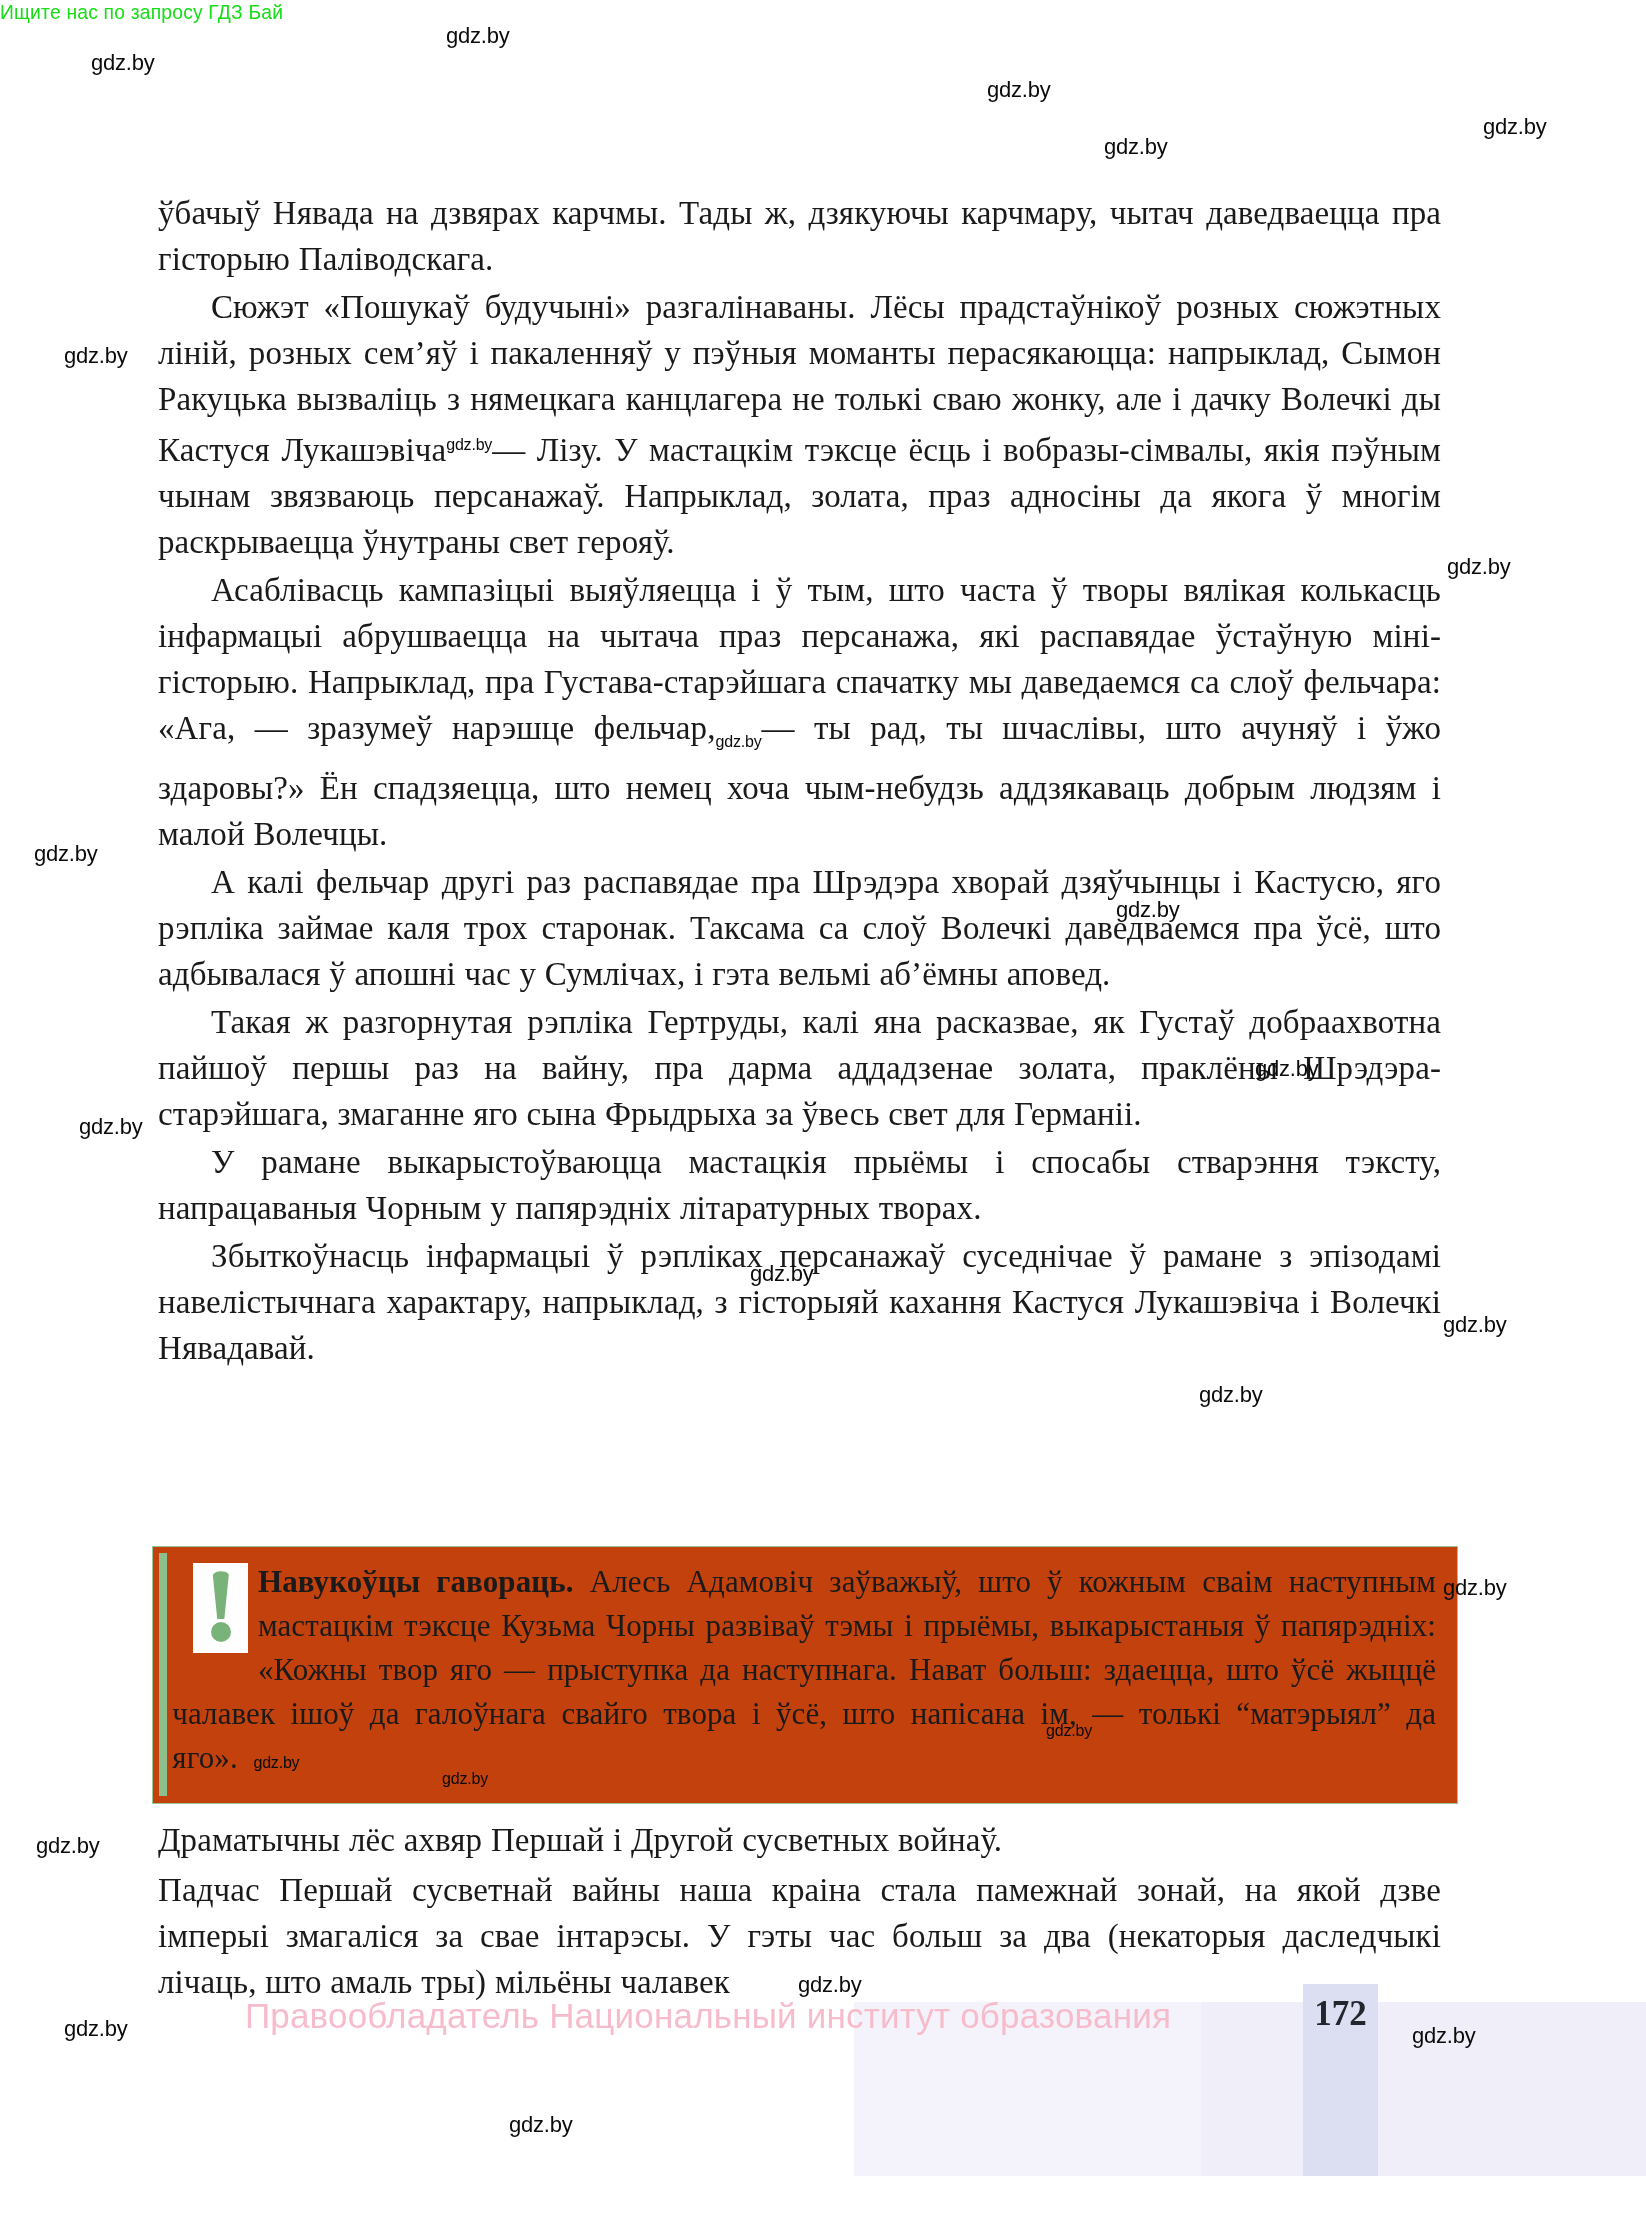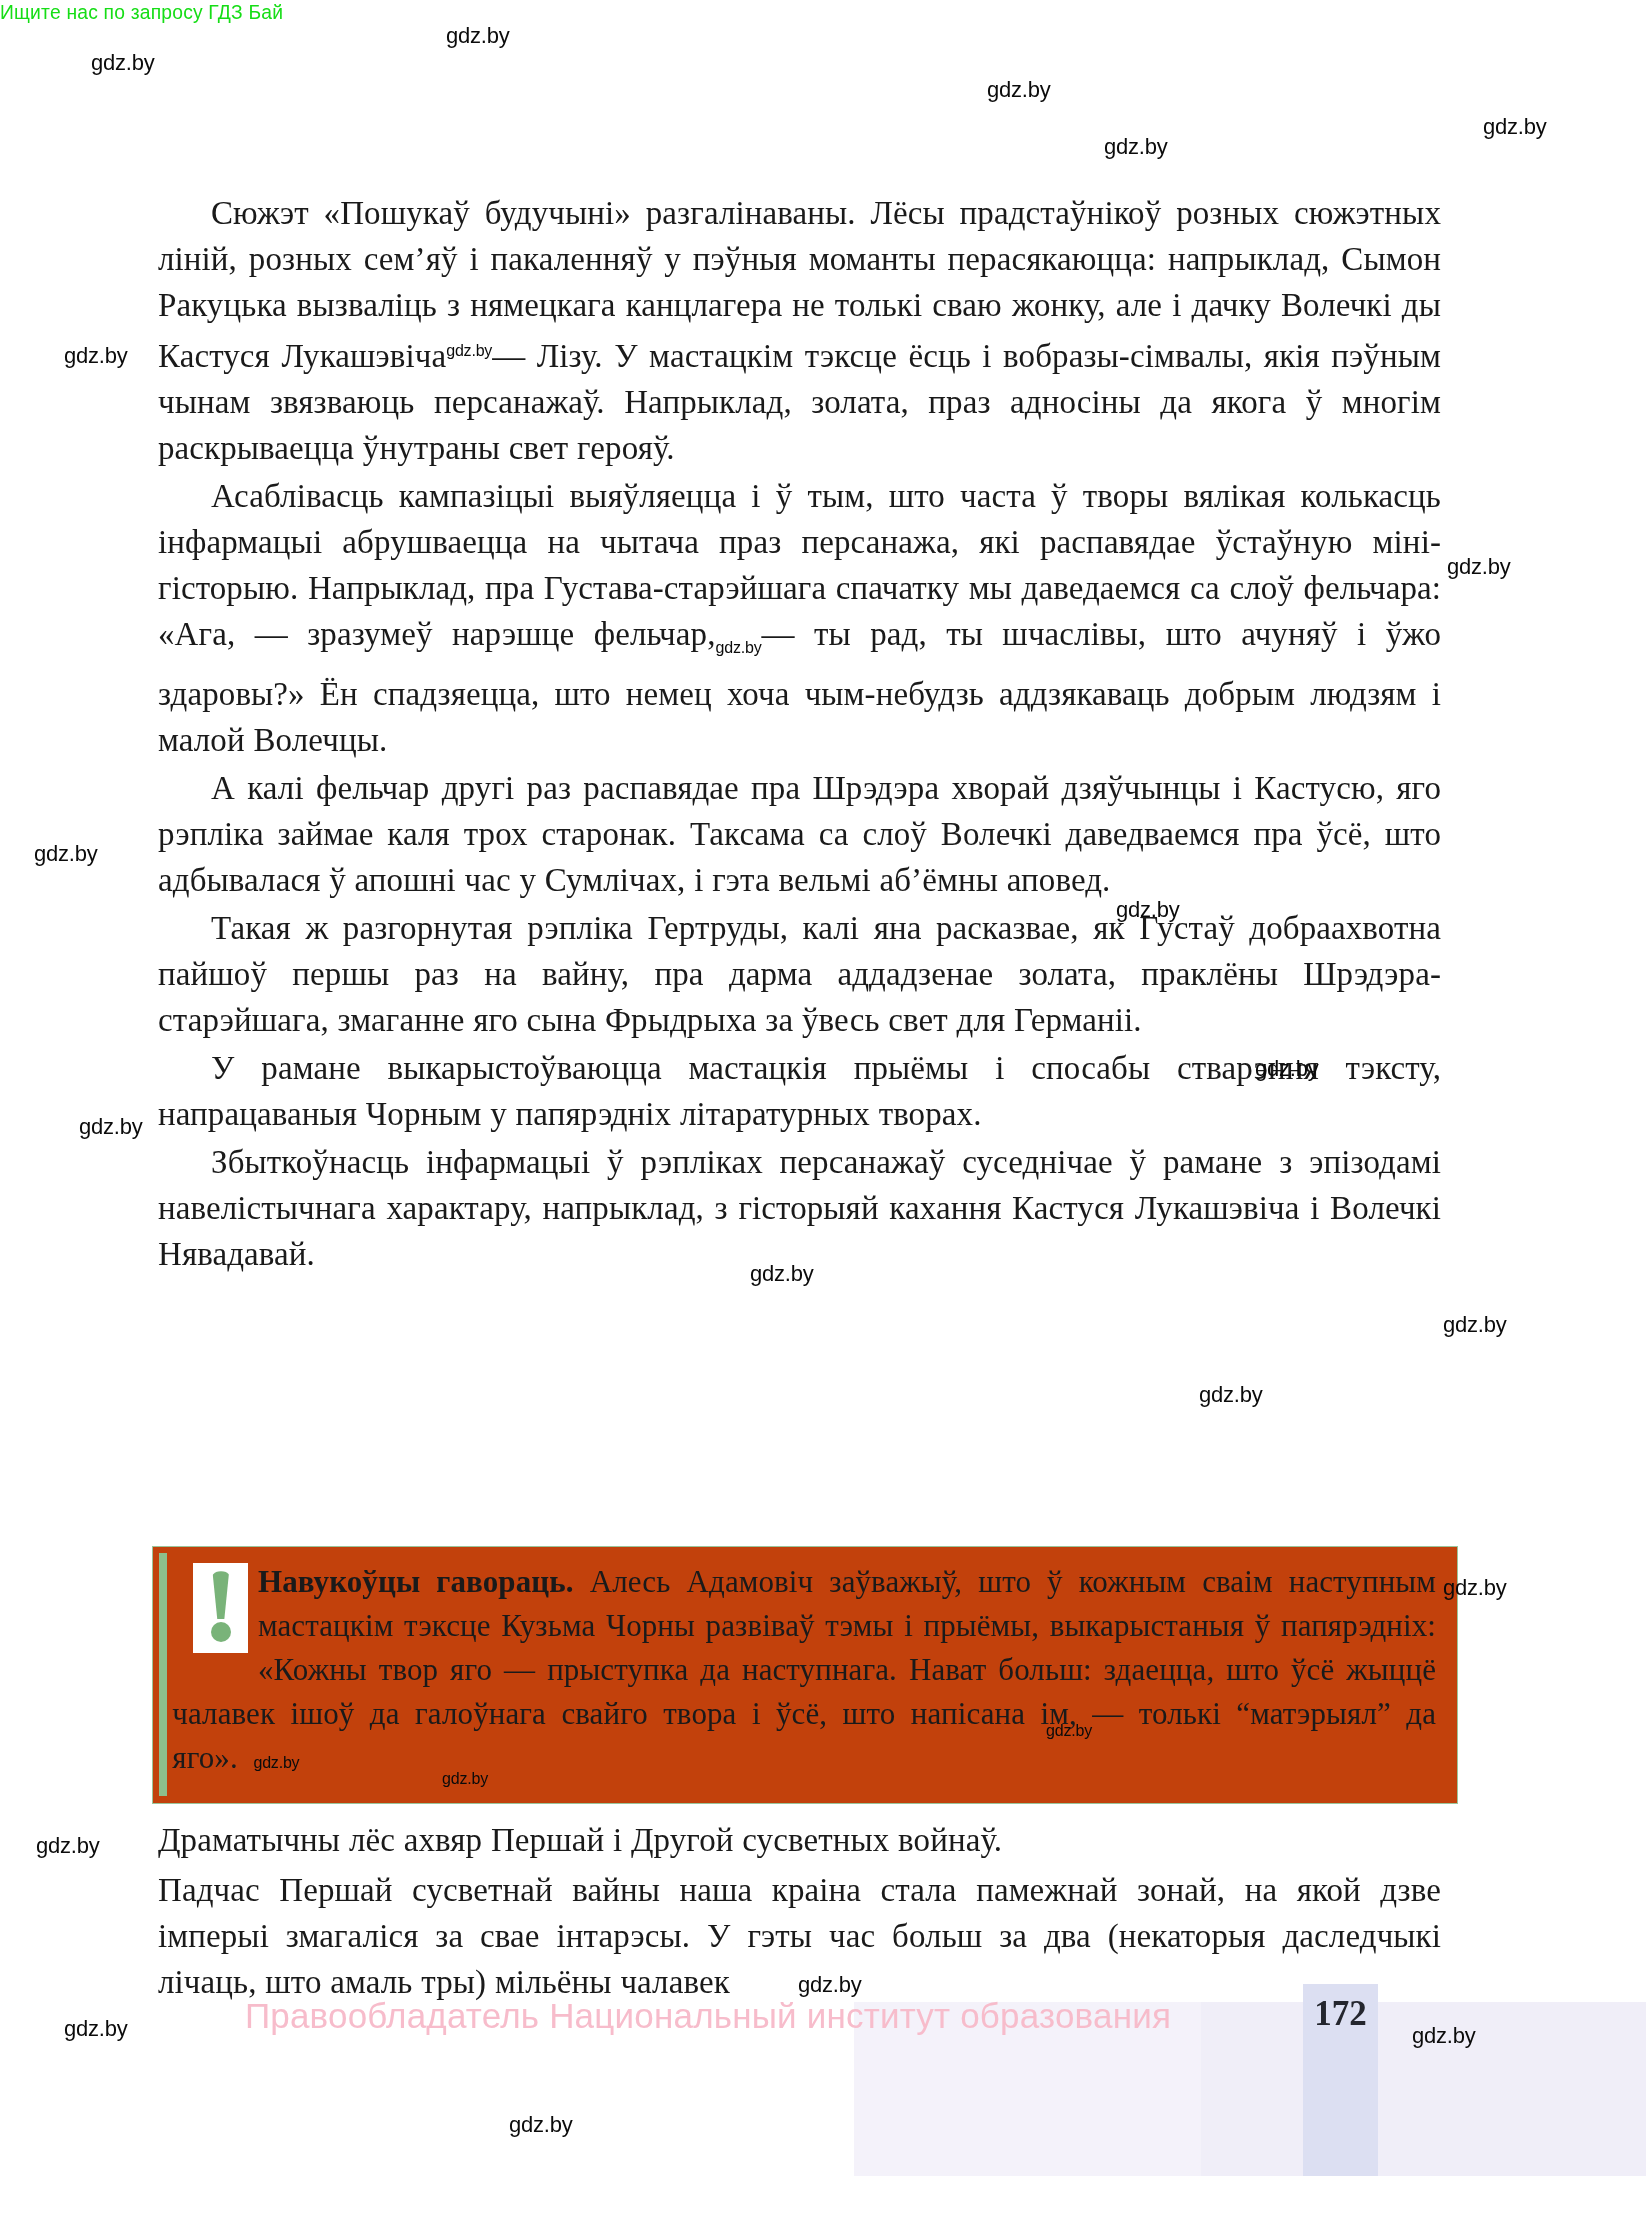--- a/index.html
+++ b/index.html
@@ -241,20 +241,21 @@
   <div class="wm sm" style="left:442px; top:1770px;">gdz.by</div>
   <div class="wm" style="left:36px;   top:1833px;">gdz.by</div>
   <div class="wm sm" style="left:1046px; top:1722px;">gdz.by</div>
   <div class="wm" style="left:798px;  top:1972px;">gdz.by</div>
   <div class="wm" style="left:64px;   top:2016px;">gdz.by</div>
   <div class="wm" style="left:1412px; top:2023px;">gdz.by</div>
   <div class="wm" style="left:509px;  top:2112px;">gdz.by</div>
 
   <div class="col">
 
+    <p class="body no-indent"><span>ўбачыў Нявада на дзвярах карчмы. Тады ж, дзякуючы карчмару, чытач даведваецца пра гісторыю Паліводскага.</span></p>
 
     <p class="body"><span>Сюжэт «Пошукаў будучыні» разгалінаваны. Лёсы прадстаўнікоў розных сюжэтных ліній, розных сем’яў і пакаленняў у пэўныя моманты перасякаюцца: напрыклад, Сымон Ракуцька вызваліць з нямецкага канцлагера не толькі сваю жонку, але і дачку Волечкі ды Кастуся Лукашэвіча</span><span class="inline-wm">gdz.by</span><span>— Лізу. У мастацкім тэксце ёсць і вобразы-сімвалы, якія пэўным чынам звязваюць персанажаў. Напрыклад, золата, праз адносіны да якога ў многім раскрываецца ўнутраны свет герояў.</span></p>
 
     <p class="body"><span>Асаблівасць кампазіцыі выяўляецца і ў тым, што часта ў творы вялікая колькасць інфармацыі абрушваецца на чытача праз персанажа, які распавядае ўстаўную міні-гісторыю. Напрыклад, пра Густава-старэйшага спачатку мы даведаемся са слоў фельчара: «Ага, — зразумеў нарэшце фельчар,</span><span class="inline-wm" style="vertical-align:-8px;">gdz.by</span><span>— ты рад, ты шчаслівы, што ачуняў і ўжо здаровы?» Ён спадзяецца, што немец хоча чым-небудзь аддзякаваць добрым людзям і малой Волечцы.</span></p>
 
     <p class="body"><span>А калі фельчар другі раз распавядае пра Шрэдэра хворай дзяўчынцы і Кастусю, яго рэпліка займае каля трох старонак. Таксама са слоў Волечкі даведваемся пра ўсё, што адбывалася ў апошні час у Сумлічах, і гэта вельмі аб’ёмны аповед.</span></p>
 
     <p class="body"><span>Такая ж разгорнутая рэпліка Гертруды, калі яна расказвае, як Густаў добраахвотна пайшоў першы раз на вайну, пра дарма аддадзенае золата, праклёны Шрэдэра-старэйшага, змаганне яго сына Фрыдрыха за ўвесь свет для Германіі.</span></p>
 
     <p class="body"><span>У рамане выкарыстоўваюцца мастацкія прыёмы і спосабы стварэння тэксту, напрацаваныя Чорным у папярэдніх літаратурных творах.</span></p>

